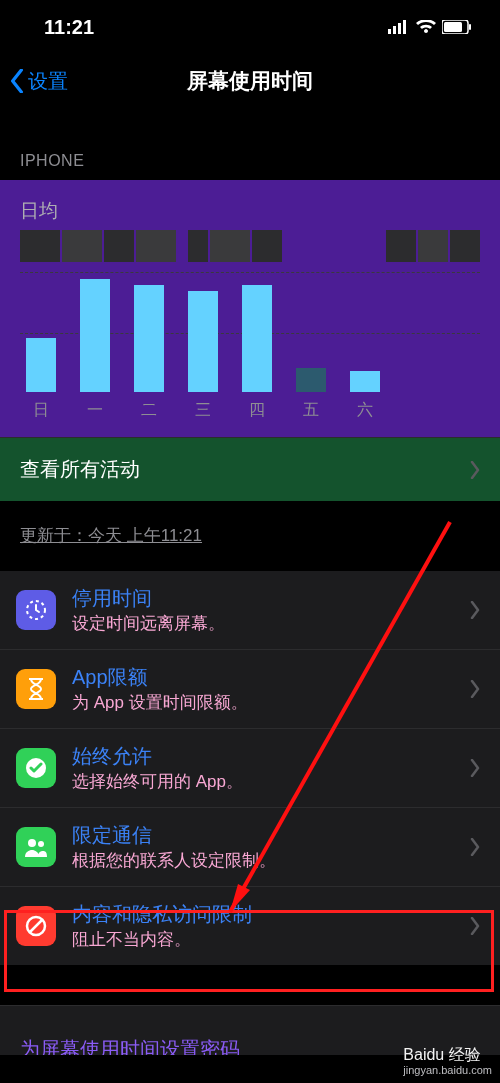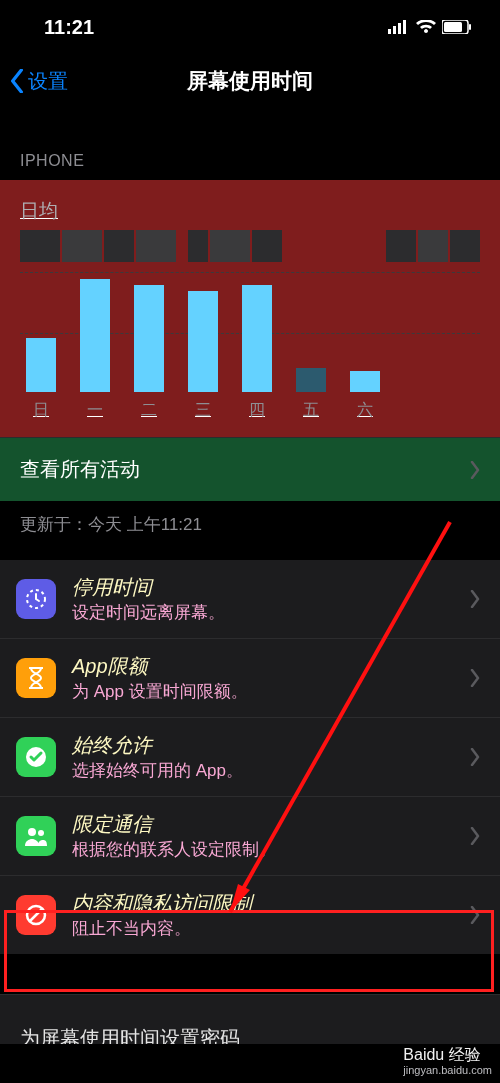--- a/index.html
+++ b/index.html
@@ -49,24 +49,23 @@
     pointer-events: none;
   }
   .section-header {
     color: #8e8e93;
     font-size: 16px;
     padding: 44px 20px 10px 20px;
     text-transform: uppercase;
     letter-spacing: 0.5px;
   }
   .chart-card {
-    background: #7f1d1d;
+    background: #4c1d95;
     border-radius: 0;
     padding: 18px 20px 12px 20px;
-    text-decoration: underline;
   }
   .chart-label {
     color: #aeaeb2;
     font-size: 19px;
     margin-bottom: 6px;
   }
   .chart-blur-row {
     display: flex;
     gap: 2px;
     height: 32px;
@@ -114,21 +113,22 @@
     border-top: 1px solid #2c2c2e;
     font-size: 20px;
   }
   .chevron {
     width: 10px; height: 18px;
     color: #5a5a5e;
   }
   .footer-note {
     color: #8e8e93;
     font-size: 17px;
-    padding: 12px 20px 24px 20px;
+    padding: 23px 20px 24px 20px;
+    text-decoration: underline;
   }
   .settings-list {
     background: #1c1c1e;
   }
   .settings-item {
     display: flex;
     align-items: center;
     padding: 14px 20px 14px 16px;
     border-bottom: 1px solid #2c2c2e;
     position: relative;
@@ -141,33 +141,33 @@
     display: flex;
     align-items: center;
     justify-content: center;
     flex-shrink: 0;
   }
   .icon-purple { background: #5e5ce6; }
   .icon-orange { background: #ff9f0a; }
   .icon-green  { background: #30d158; }
   .icon-red    { background: #ff3b30; }
   .item-text { flex: 1; }
-  .item-title { font-size: 20px; color: #fef9c3; line-height: 1.3; font-style: italic; }
+  .item-title { font-size: 20px; color: #3b82f6; line-height: 1.3; }
   .item-sub   { font-size: 17px; color: #f9a8d4; line-height: 1.3; margin-top: 2px; }
   .highlight-box {
     position: absolute;
     border: 3px solid #ff2020;
     pointer-events: none;
   }
   .arrow-svg {
     position: absolute;
     pointer-events: none;
   }
   .bottom-cut {
-    color: #e5e5e5;
+    color: #8b5cf6;
     font-size: 20px;
     padding: 30px 20px 0 20px;
     background: #1c1c1e;
     border-top: 1px solid #2c2c2e;
     margin-top: 40px;
     height: 50px;
     overflow: hidden;
   }
   .watermark {
     position: absolute;

